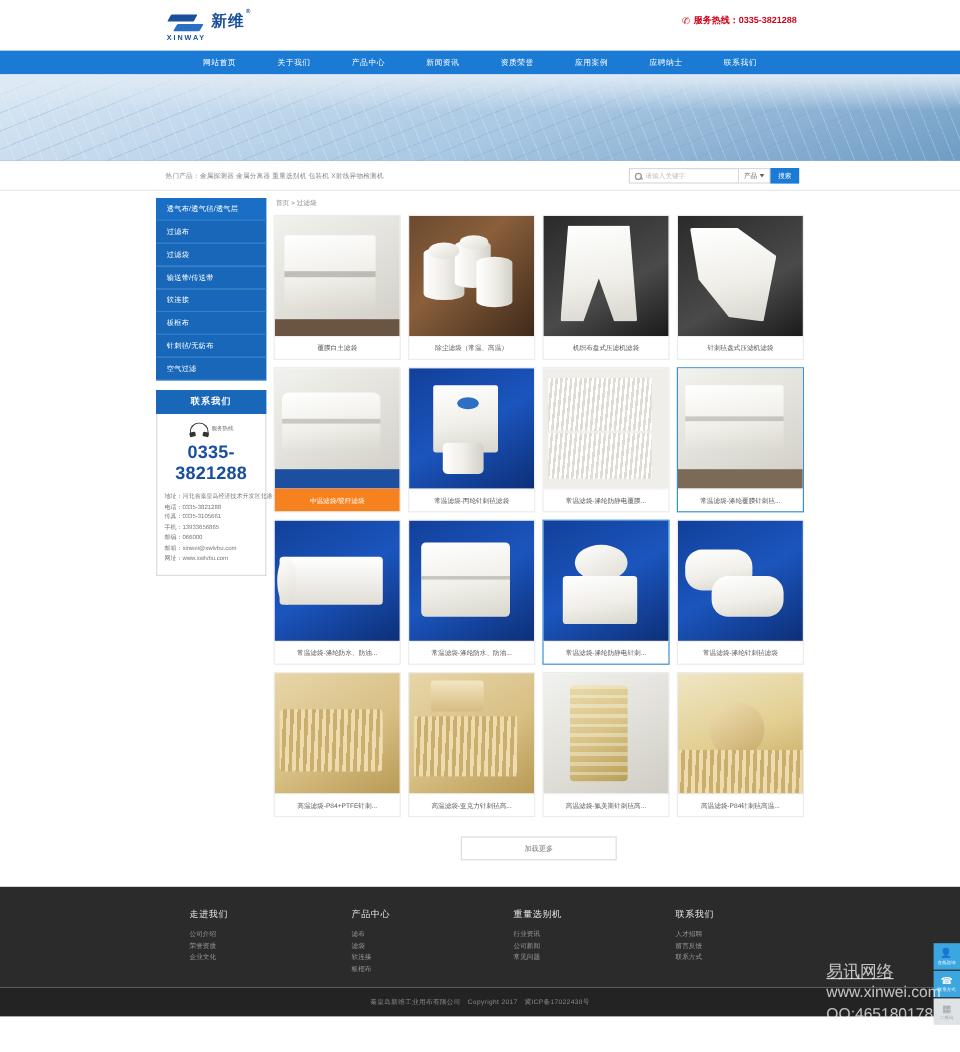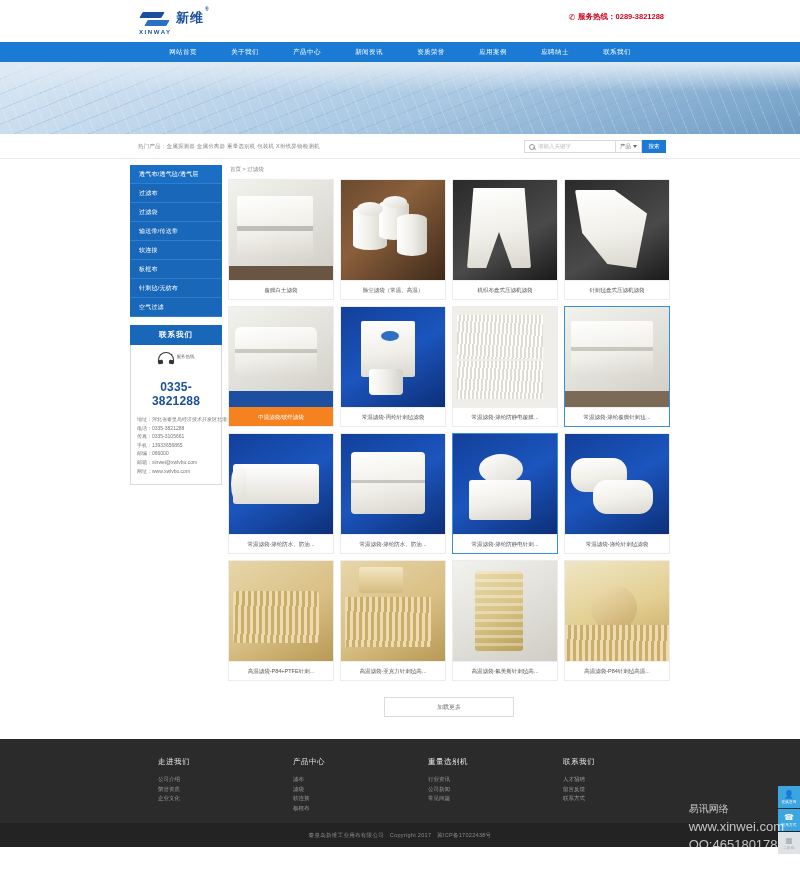--- a/index.html
+++ b/index.html
@@ -104,21 +104,21 @@
   .c-phone-icon {
     width:16px; height:9px; border:1.4px solid #333; border-radius:9px 9px 0 0; border-bottom:none;
     position:relative;
   }
   .c-phone-icon::before, .c-phone-icon::after {
     content:""; position:absolute; bottom:-3px; width:5px; height:4px; background:#333; border-radius:1px;
   }
   .c-phone-icon::before { left:-1px; transform:rotate(-12deg); }
   .c-phone-icon::after { right:-1px; transform:rotate(12deg); }
   .c-phone-label { font-size:4.5px; color:#666; }
-  .c-phone-num { font-size:12px; font-weight:bold; color:#1a4f9c; text-align:center; margin-top:19px; letter-spacing:0.2px;}
+  .c-phone-num { font-size:15px; font-weight:bold; color:#1a4f9c; text-align:center; margin-top:8px; letter-spacing:0.2px;}
   .c-lines { margin-top:7px; }
   .c-line { font-size:5px; color:#777; line-height:8.6px; white-space:nowrap; }
 
   
   .products { flex:1; }
   .breadcrumb { font-size:5.5px; color:#888; padding:1px 0 6px 2px; }
   .grid { display:grid; grid-template-columns:repeat(4,1fr); gap:6px; }
   .card { background:#fff; border:1px solid #ececec; }
   .thumb { height:100px; width:100%; position:relative; overflow:hidden; }
   .cap {
@@ -177,42 +177,42 @@
   }
   .fl-btn .fi { font-size:8px; line-height:8px; }
   .fl-btn .fl-lab { font-size:3.6px; margin-top:1px; letter-spacing:0.2px;}
   .fl-btn.qr { background:#dfe3e6; color:#9aa3a9; }
 
   
   .watermark {
     position:absolute; right:16px; top:800px; text-align:left;
     color:rgba(255,255,255,0.72); line-height:18px; pointer-events:none;
   }
-  .wm1 { font-size:10px; }
+  .wm1 { font-size:14px;text-decoration:underline; }
   .wm2 { font-size:13px; }
   .wm3 { font-size:13px; }
 </style>
 </head>
 <body>
 
 <div class="page">
 
   <div class="topbar">
     <div class="wrap">
       <div class="logo-block">
         <div class="logo-mark">
           <div class="slash1"></div>
             <div class="slash2"></div>
           <div class="logo-xinway">XINWAY</div>
         </div>
         <div class="logo-cn-badge"><span>新维</span><sup>®</sup></div>
       </div>
       <div class="hotline">
         <span class="ph">✆</span>
-        <span>服务热线：0289-3821288</span>
+        <span>服务热线：0335-3821288</span>
       </div>
     </div>
   </div>
 
   <div class="nav">
     <div class="nav-inner">
       <div class="nav-pad"></div>
       <div class="nav-item">网站首页</div>
       <div class="nav-item">关于我们</div>
       <div class="nav-item">产品中心</div>

